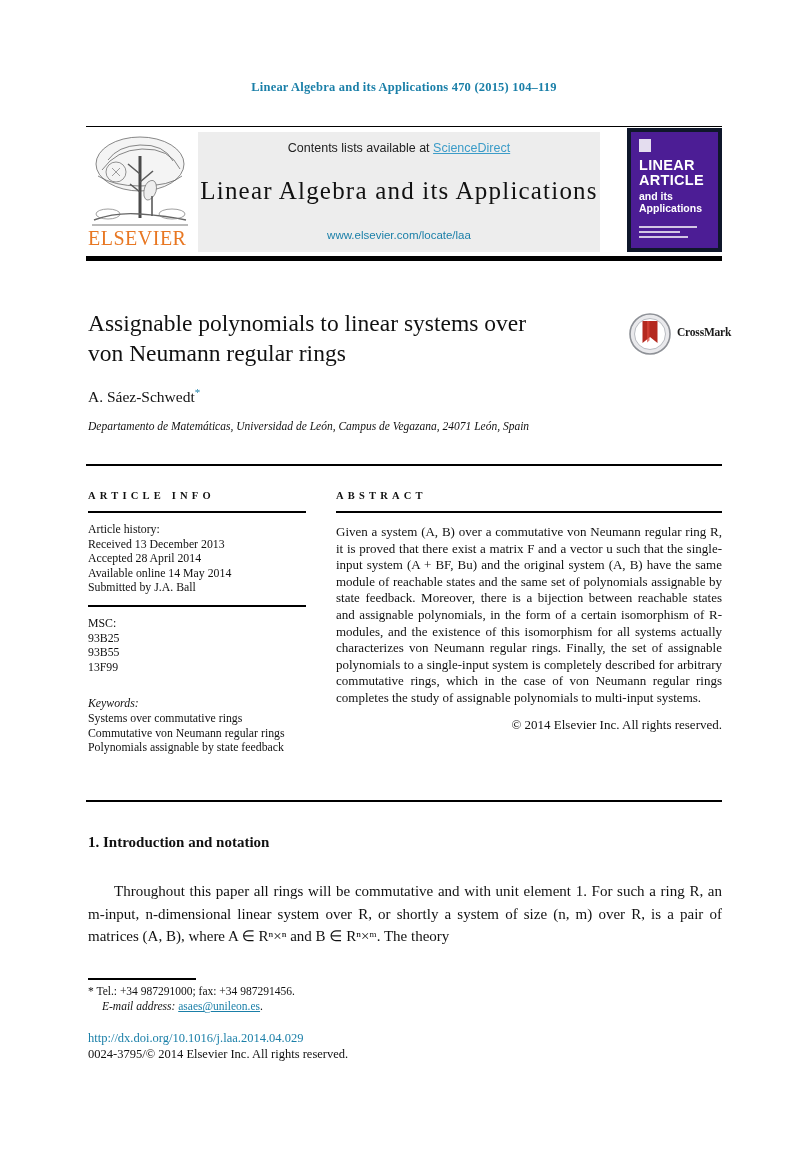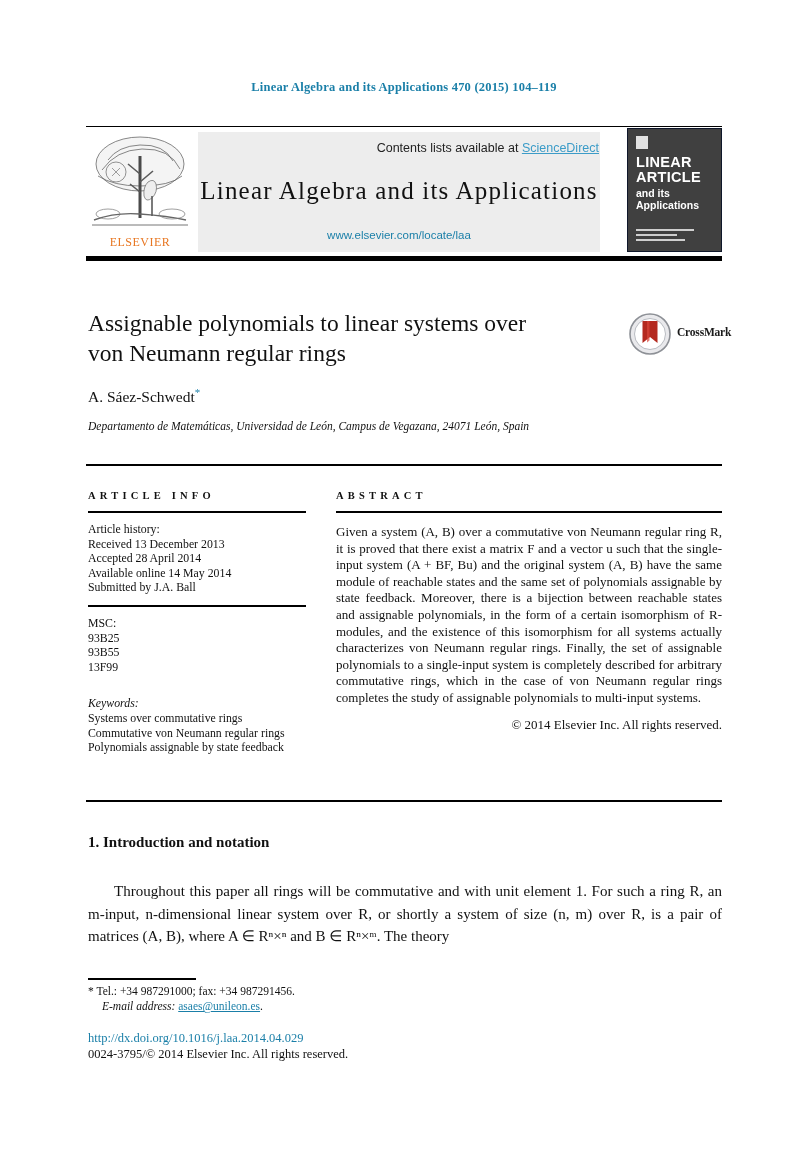--- a/index.html
+++ b/index.html
@@ -60,41 +60,41 @@
   }
   .tree-svg {
     position: absolute;
     left: 0; top: 0;
   }
   .elsevier-word {
     position: absolute;
     left: 0;
     bottom: 2px;
     width: 104px;
-    text-align: center;
+    text-align: left;
     color: #e87722;
     font-family: "Liberation Serif", serif;
-    font-size: 12px;
+    font-size: 20px;
     letter-spacing: 0.5px;
   }
 
   .contents-box {
     position: absolute;
     left: 112px;
     top: 6px;
     width: 400px;
     height: 118px;
     background: #ededed;
     border: 1px solid #ededed;
   }
   .contents-line {
     position: absolute;
     left: 0; right: 0;
     top: 8px;
-    text-align: right;
+    text-align: center;
     font-family: "Liberation Sans", sans-serif;
     font-size: 12.5px;
     color: #222;
   }
   .sd-link { color: #3c9cc8; }
   .journal-title-big {
     position: absolute;
     left: 0; right: 0;
     top: 44px;
     text-align: center;
@@ -112,22 +112,22 @@
     font-size: 11.5px;
     color: #1a7fa8;
   }
 
   .cover-thumb {
     position: absolute;
     right: 0;
     top: 2px;
     width: 95px;
     height: 124px;
-    background: #404040;
-    border: 1px solid #0f172a;
+    background: #4c1d95;
+    border: 4px solid #0f172a;
     box-sizing: border-box;
     overflow: hidden;
   }
   .cover-mark {
     position: absolute;
     left: 8px; top: 7px;
     width: 12px; height: 13px;
     background: #ffffff;
     opacity: 0.85;
   }

